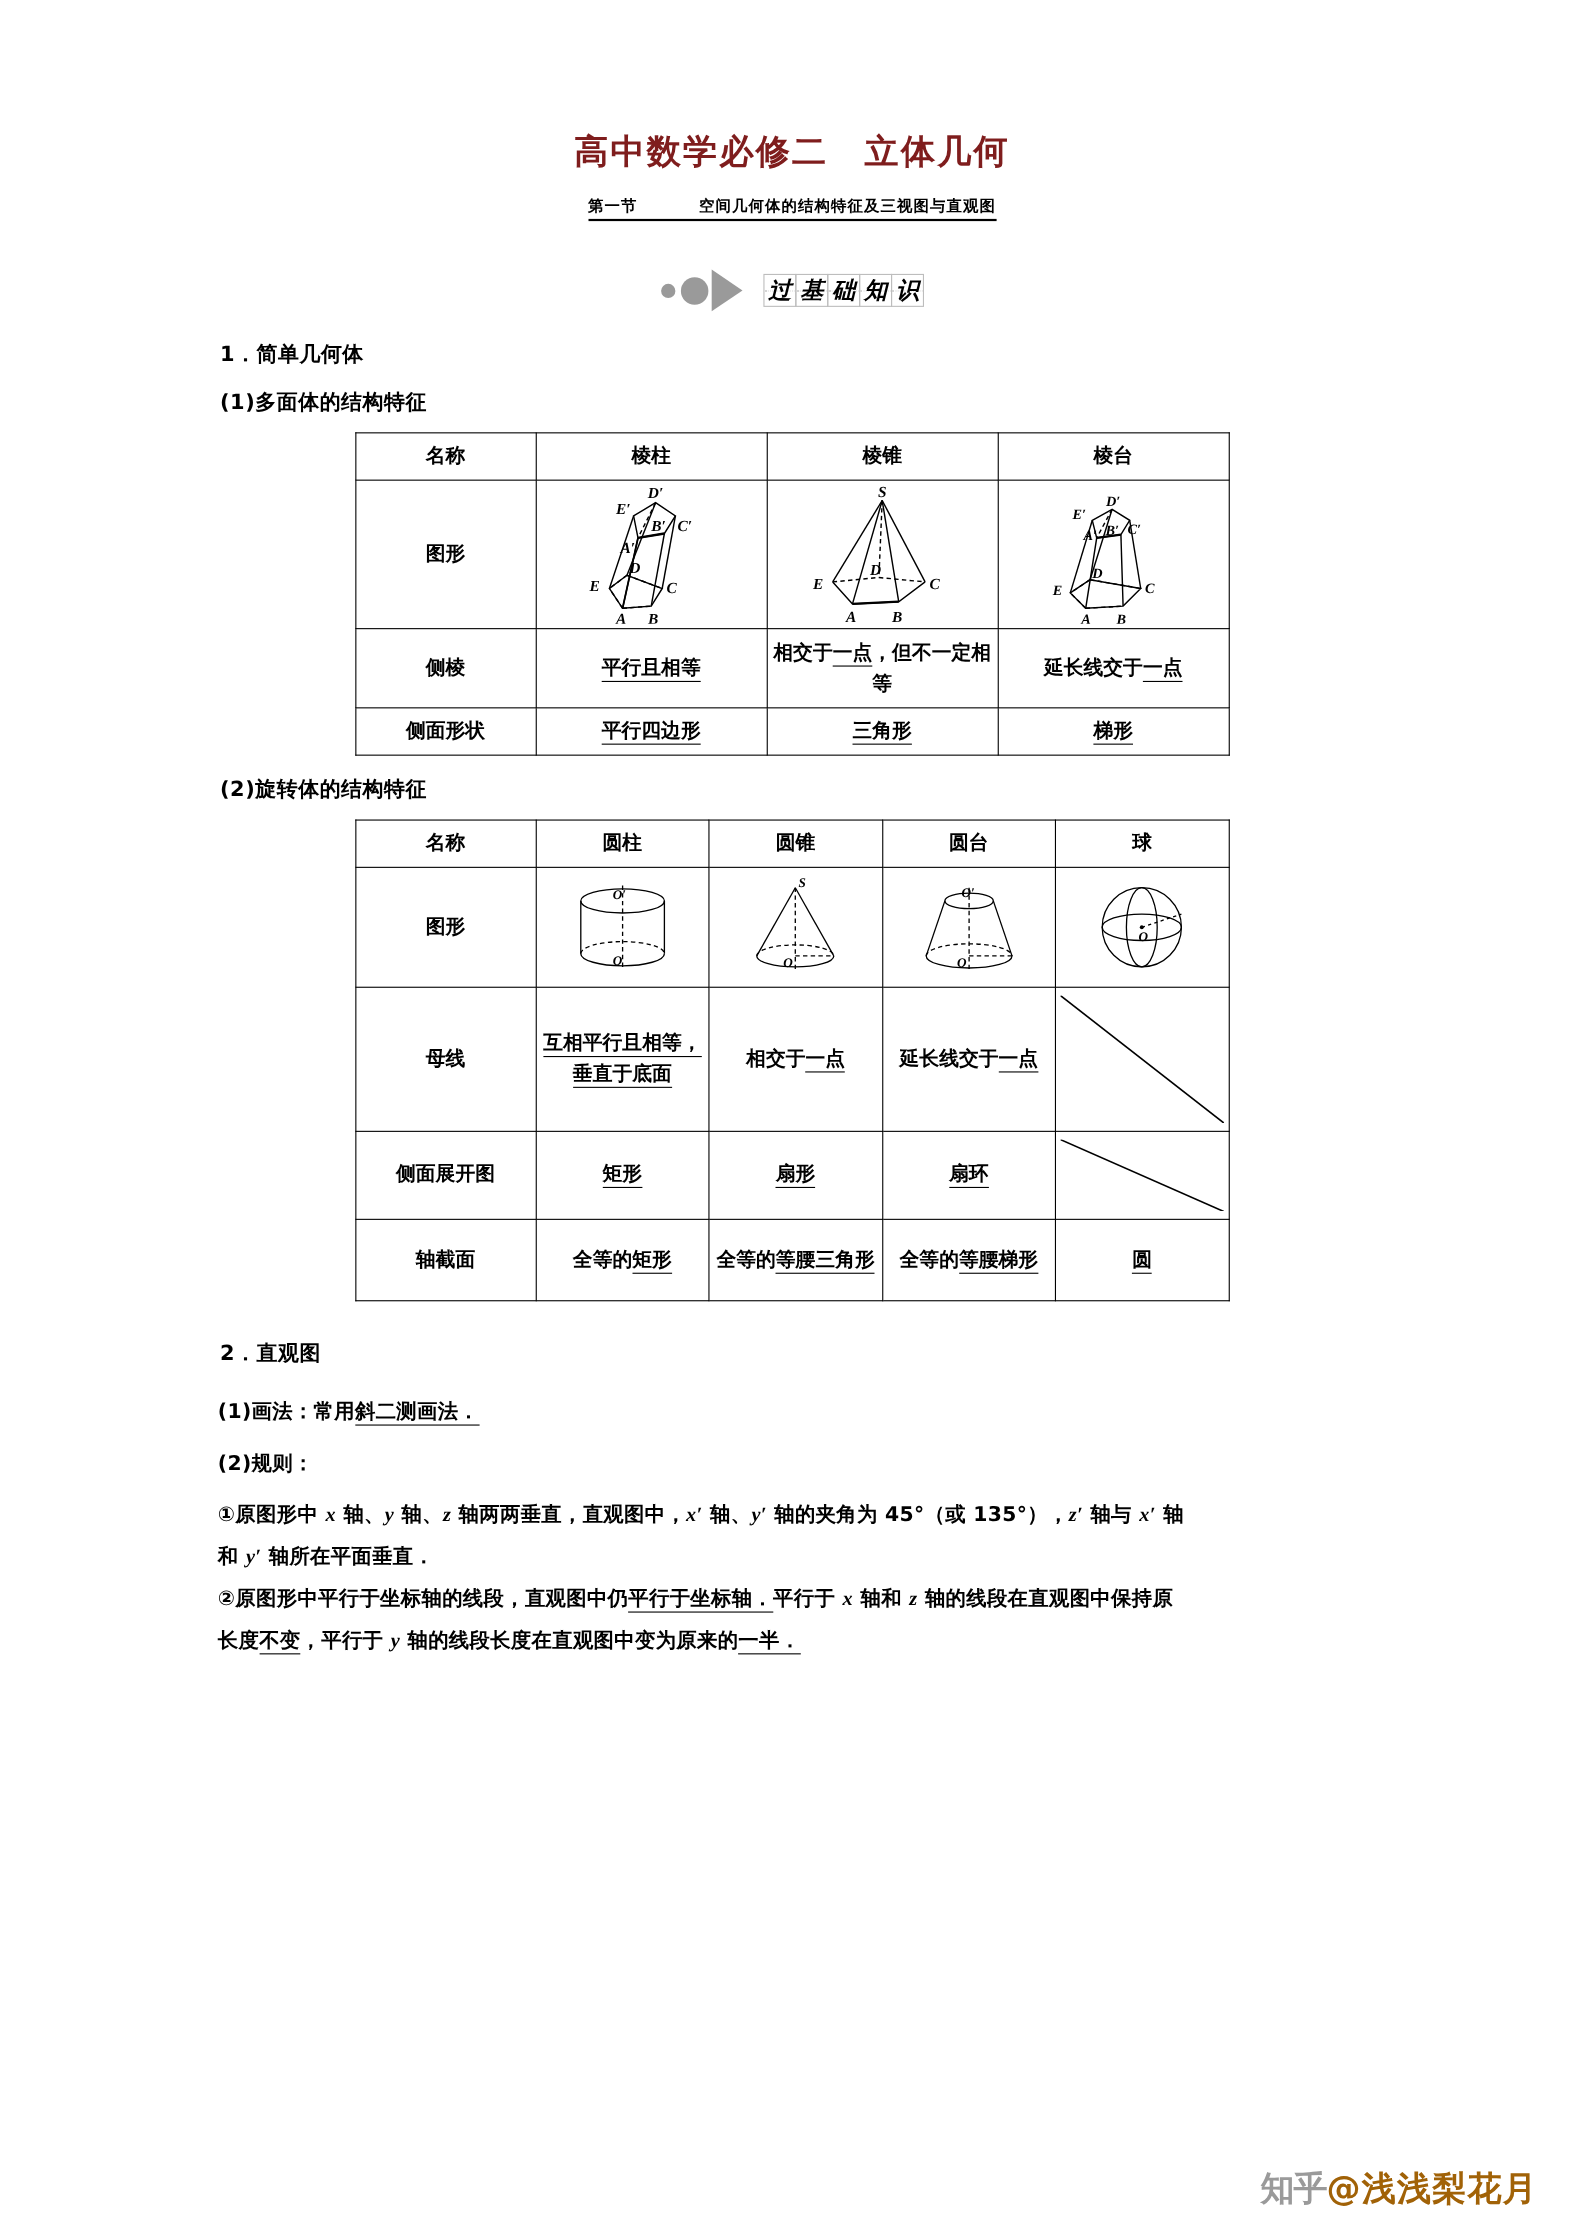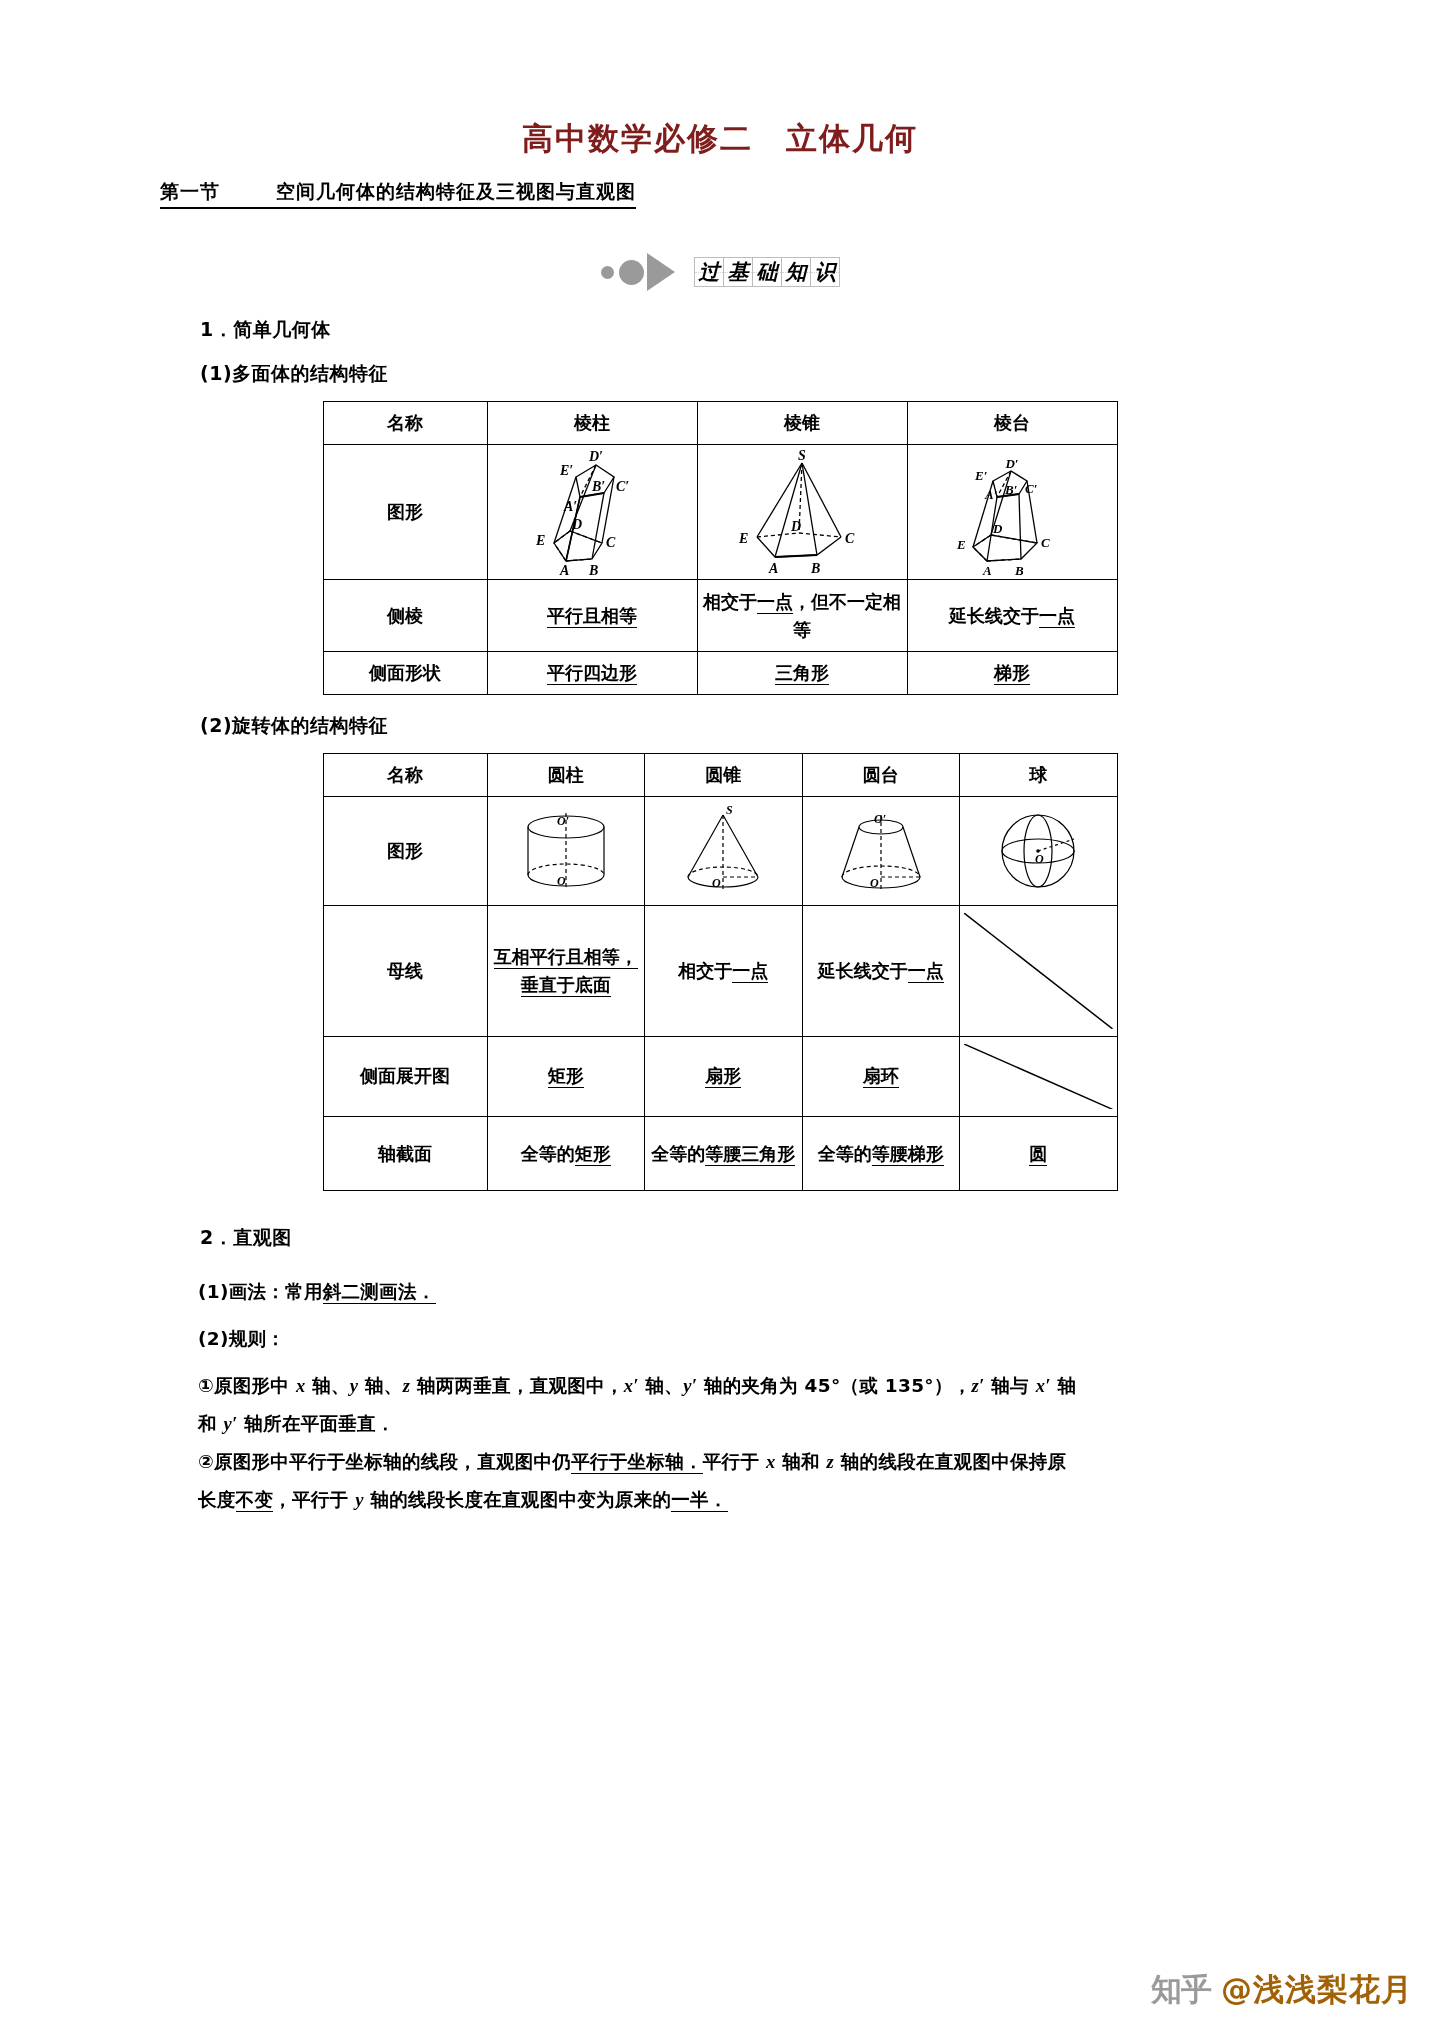--- a/index.html
+++ b/index.html
@@ -21,25 +21,25 @@
     text-align:center;
     font-family:"DejaVu Sans","Liberation Sans",sans-serif;
     font-weight:bold;
     font-size:31px;
     letter-spacing:2px;
     color:#7f1d1d;
     padding-top:120px;
     line-height:1.2;
   }
   .section-line{
-    text-align:left;
+    text-align:center;
     margin-top:22px;
     font-family:"DejaVu Sans","Liberation Sans",sans-serif;
     font-weight:bold;
-    font-size:19px;
+    font-size:14px;
     letter-spacing:1px;
   }
   .section-line .ul{
     border-bottom:2px solid #000;
     padding-bottom:2px;
     display:inline-block;
   }
   .sec-no{margin-right:56px;}
 
   
@@ -138,22 +138,22 @@
   .footer{
     text-align:center;
     font-family:"DejaVu Sans","Liberation Sans",sans-serif;
     font-weight:bold;
     font-size:17px;
     margin-top:46px;
     letter-spacing:1px;
   }
   .watermark{
     position:absolute;
-    right:27px;bottom:20px;
-    display:flex;align-items:center;gap:10px;
+    right:42px;bottom:20px;
+    display:flex;align-items:center;
   }
   .wm-logo{
     font-family:"DejaVu Sans","Liberation Sans",sans-serif;
     font-weight:bold;font-size:31px;color:#9a9a9a;letter-spacing:-1px;
   }
   .wm-name{
     font-family:"DejaVu Sans","Liberation Sans",sans-serif;
     font-weight:bold;font-size:31px;color:#a16207;letter-spacing:1px;
   }
   .fig-svg{display:block;margin:0 auto;}

